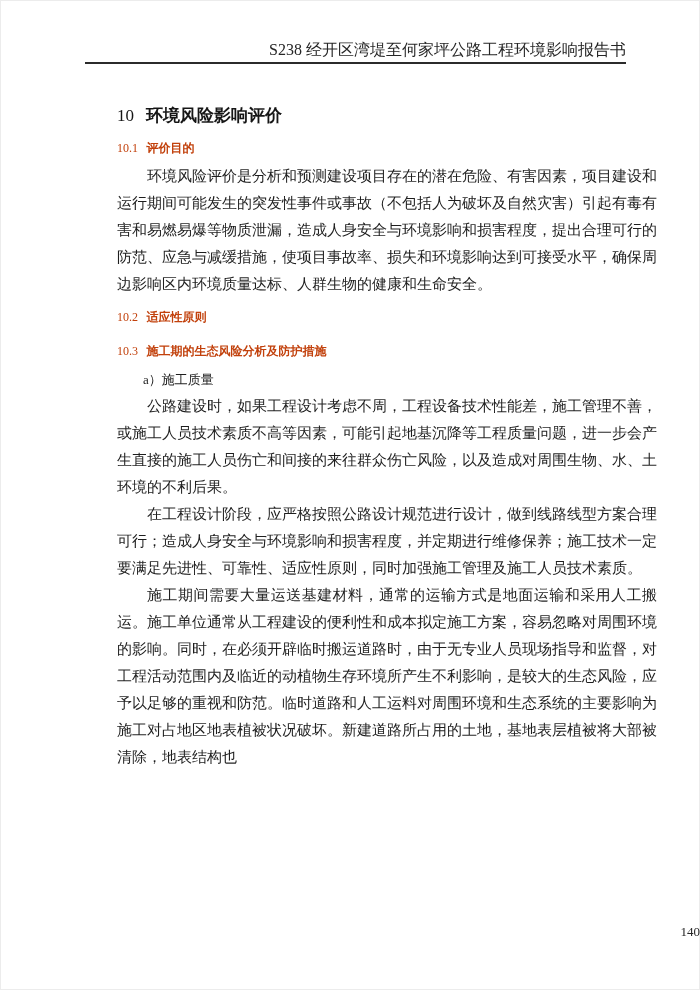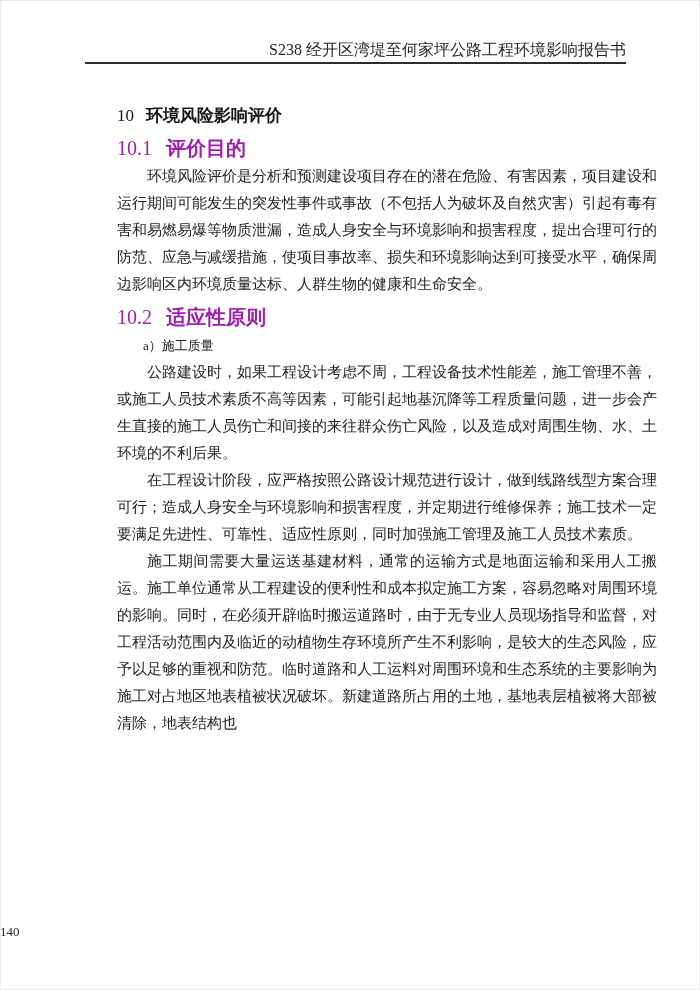--- a/index.html
+++ b/index.html
@@ -40,25 +40,25 @@
   .h-chapter {
     margin: 8px 0 0 0;
     font-size: 17px;
     line-height: 30px;
     font-weight: bold;
     font-family: "Liberation Sans", sans-serif;
     color: #161616;
   }
   .h-section {
     margin: 2px 0 0 0;
-    font-size: 20px;
+    font-size: 12px;
     line-height: 30px;
     font-weight: bold;
     font-family: "Liberation Sans", sans-serif;
-    color: #a21caf;
+    color: #c2410c;
   }
   .h-chapter .num, .h-section .num {
     font-family: "Liberation Serif", serif;
     font-weight: normal;
     margin-right: 0.7em;
   }
   .para {
     margin: 0;
     font-size: 15px;
     line-height: 27px;
@@ -72,21 +72,21 @@
     line-height: 27px;
     text-indent: 2em;
     color: #1e1e1e;
   }
   .mt { margin-top: 4px; }
   .page-number {
     position: absolute;
     bottom: 50px;
     left: 0;
     width: 700px;
-    text-align: left;
+    text-align: right;
     font-size: 13px;
     color: #262626;
   }
 </style>
 </head>
 <body>
 
 <div class="page">
 
   <div class="running-header">
@@ -98,20 +98,21 @@
     <h1 class="h-chapter"><span class="num">10</span><span>环境风险影响评价</span></h1>
 
     <h2 class="h-section"><span class="num">10.1</span><span>评价目的</span></h2>
 
     <p class="para">环境风险评价是分析和预测建设项目存在的潜在危险、有害因素，项目建设和运行期间可能发生的突发性事件或事故（不包括人为破坏及自然灾害）引起有毒有害和易燃易爆等物质泄漏，造成人身安全与环境影响和损害程度，提出合理可行的防范、应急与减缓措施，使项目事故率、损失和环境影响达到可接受水平，确保周边影响区内环境质量达标、人群生物的健康和生命安全。</p>
 
     <h2 class="h-section mt"><span class="num">10.2</span><span>适应性原则</span></h2>
 
 
 
+    <h2 class="h-section mt"><span class="num">10.3</span><span>施工期的生态风险分析及防护措施</span></h2>
 
     <p class="list-item">a）施工质量</p>
 
     <p class="para">公路建设时，如果工程设计考虑不周，工程设备技术性能差，施工管理不善，或施工人员技术素质不高等因素，可能引起地基沉降等工程质量问题，进一步会产生直接的施工人员伤亡和间接的来往群众伤亡风险，以及造成对周围生物、水、土环境的不利后果。</p>
 
     <p class="para">在工程设计阶段，应严格按照公路设计规范进行设计，做到线路线型方案合理可行；造成人身安全与环境影响和损害程度，并定期进行维修保养；施工技术一定要满足先进性、可靠性、适应性原则，同时加强施工管理及施工人员技术素质。</p>
 
 
     <p class="para">施工期间需要大量运送基建材料，通常的运输方式是地面运输和采用人工搬运。施工单位通常从工程建设的便利性和成本拟定施工方案，容易忽略对周围环境的影响。同时，在必须开辟临时搬运道路时，由于无专业人员现场指导和监督，对工程活动范围内及临近的动植物生存环境所产生不利影响，是较大的生态风险，应予以足够的重视和防范。临时道路和人工运料对周围环境和生态系统的主要影响为施工对占地区地表植被状况破坏。新建道路所占用的土地，基地表层植被将大部被清除，地表结构也</p>
 

